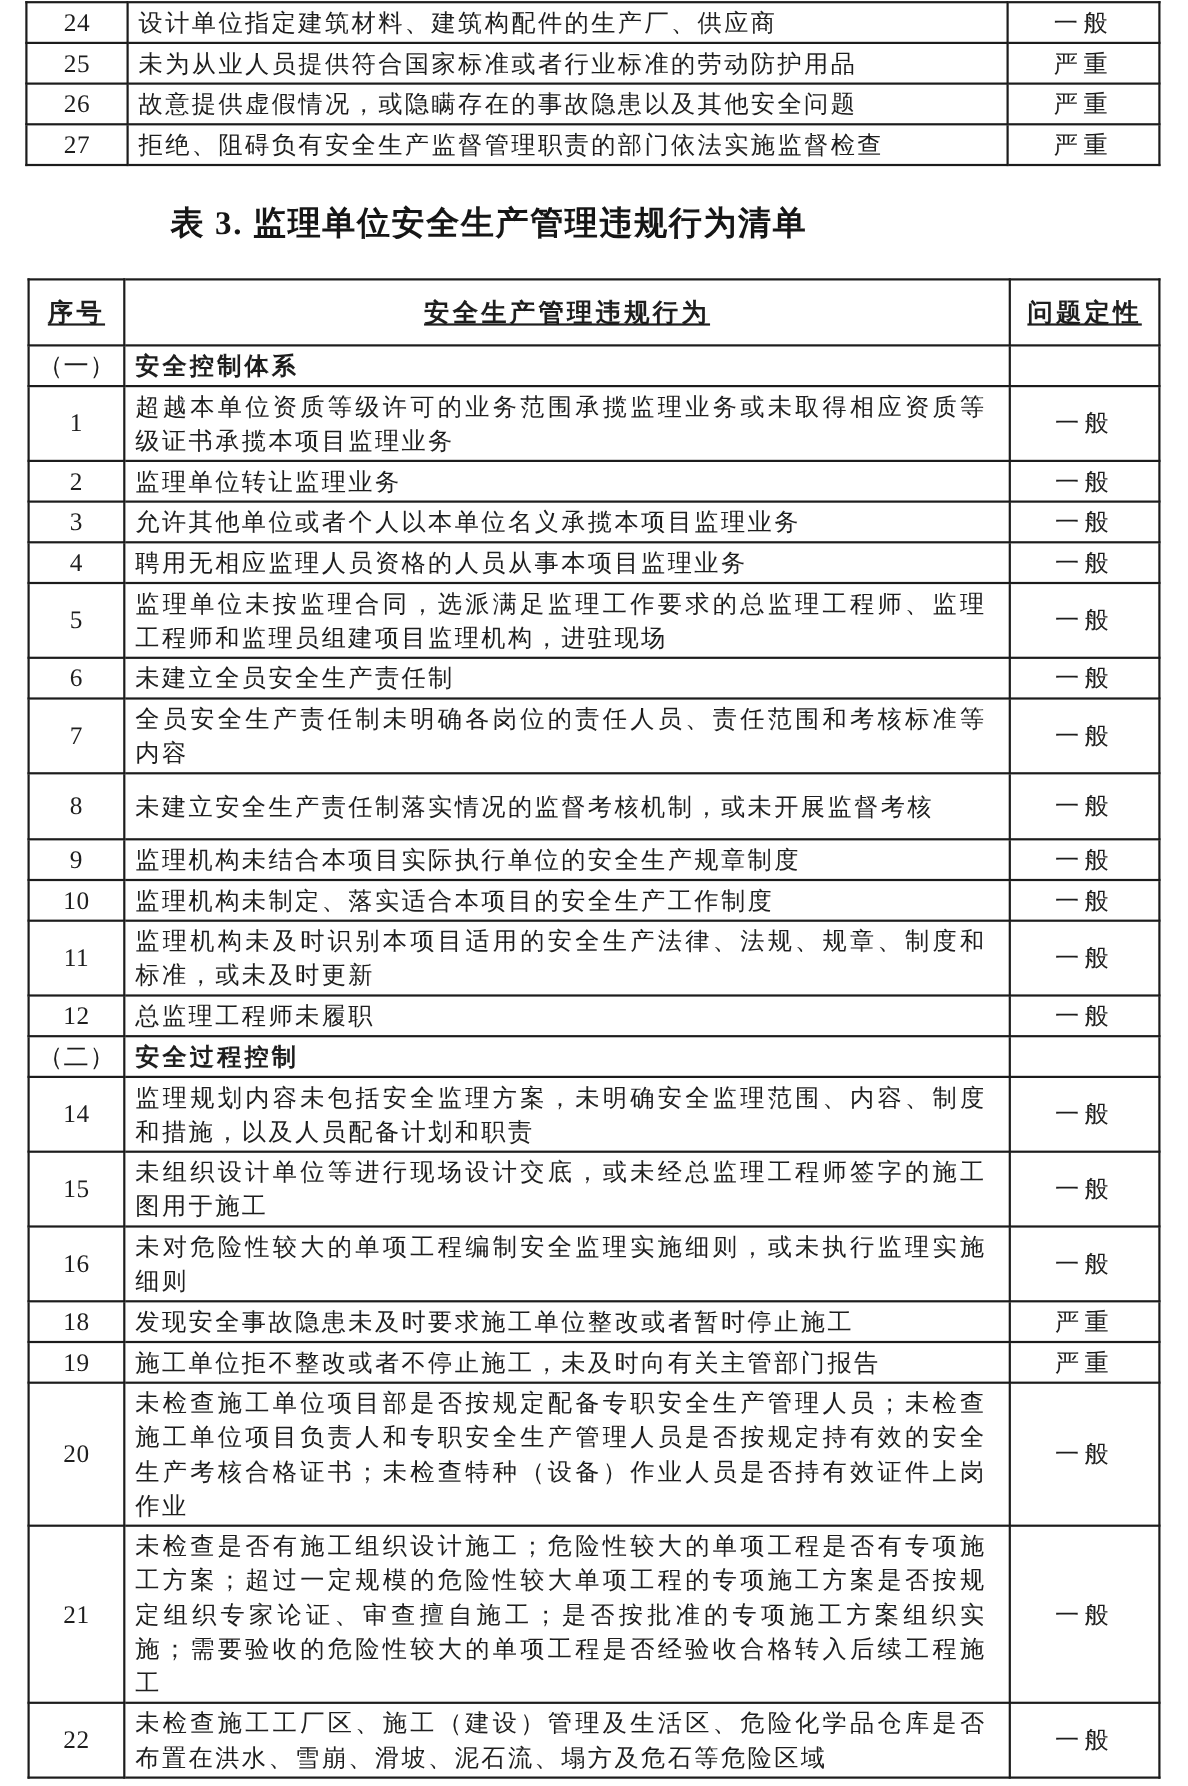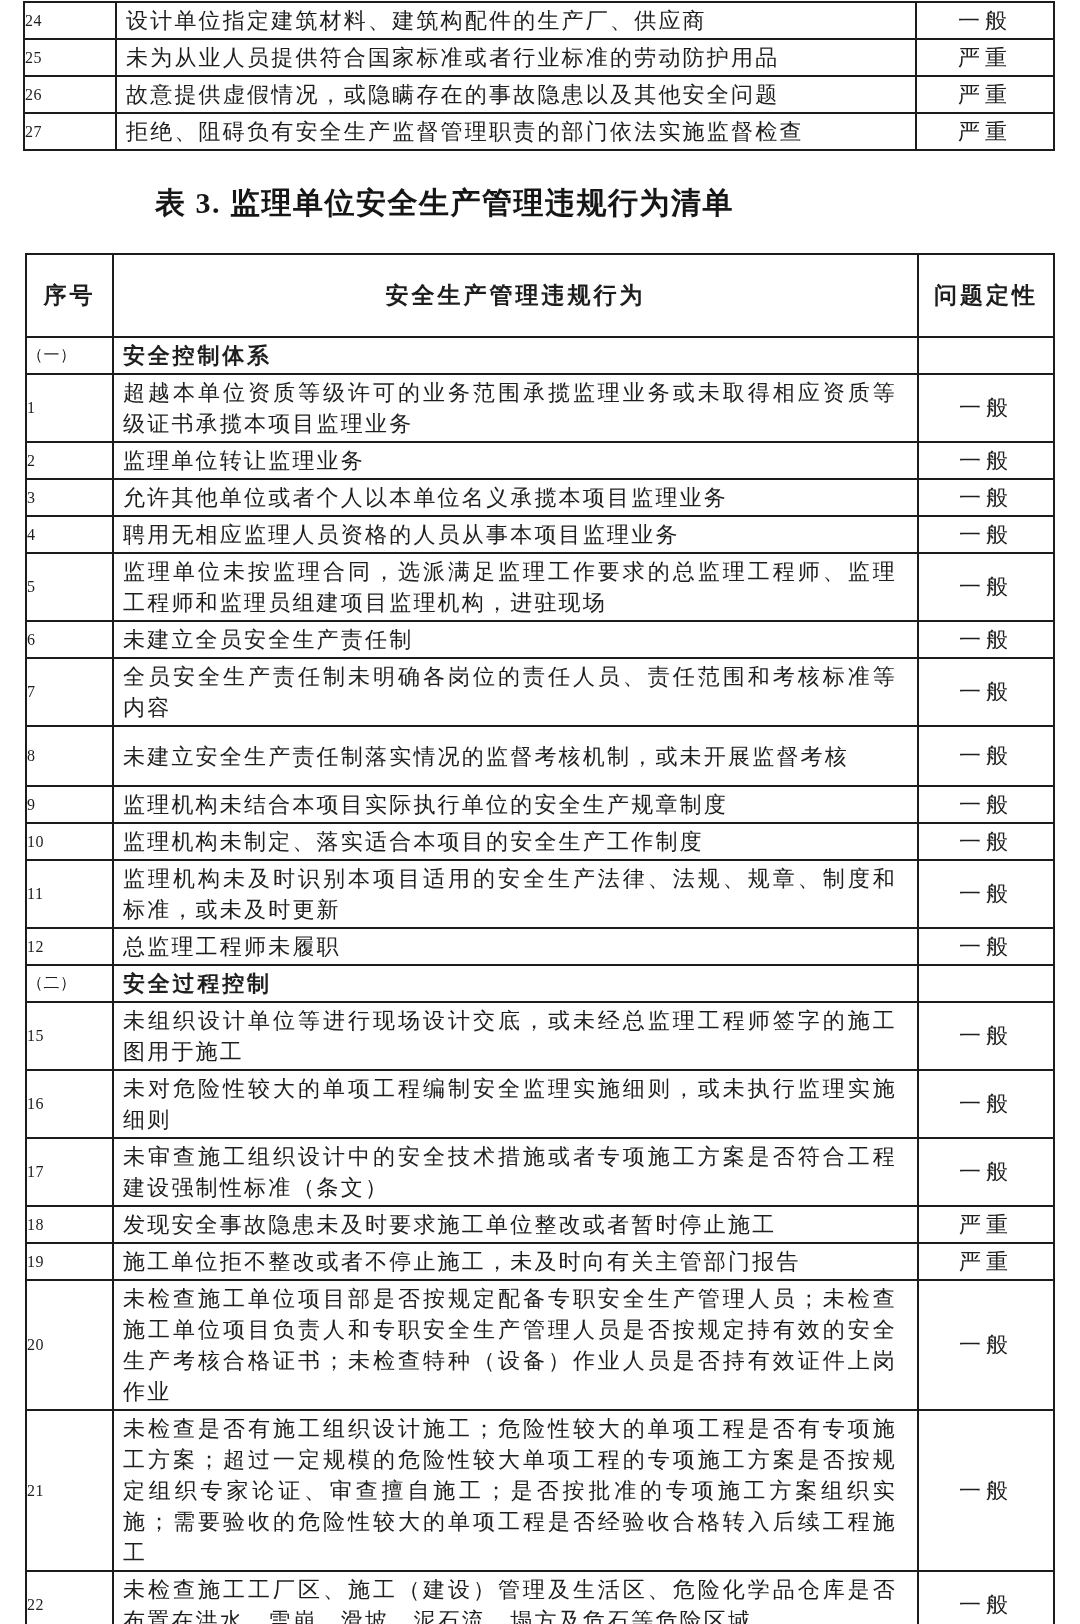--- a/index.html
+++ b/index.html
@@ -9,32 +9,32 @@
     color:#1e1e1e;
   }
   .page { position:relative; width:1080px; height:1624px; overflow:hidden; background:#ffffff; }
 
   table.tbl { border-collapse:collapse; table-layout:fixed; position:absolute; background:#ffffff; }
   .tbl td, .tbl th { border:2px solid #1c1c1c; vertical-align:middle; overflow:hidden; padding:0; }
 
   .tbl-prev { top:1px;   left:23px; width:1030px; }
   .tbl-main { top:253px; left:25px; width:1028px; }
 
-  td.num { text-align:left; font-size:16px; letter-spacing:0.5px; }
+  td.num { text-align:center; font-size:23px; letter-spacing:0.5px; }
   td.txt {
     text-align:justify; padding:2px 20px 2px 9px;
     font-size:22px; letter-spacing:2.2px; line-height:31px;
   }
   td.sev { text-align:center; font-size:22px; letter-spacing:5px; }
   td.bold { font-weight:bold; letter-spacing:2.8px; }
 
   .tbl th {
     font-weight:bold; font-size:23px; letter-spacing:3px; text-align:center;
   }
-  .tbl-main thead tr { height:83px; }
+  .tbl-main thead tr { height:60px;text-decoration:underline; }
 
   .doc-title {
     position:absolute; top:183px; left:0; width:889px;
     text-align:center; font-size:30px; font-weight:bold; letter-spacing:1.5px;
     color:#161616;
   }
 </style>
 </head>
 <body>
 
@@ -149,35 +149,35 @@
         <tr style="height: 36px;">
           <td class="num">12</td>
           <td class="txt">总监理工程师未履职</td>
           <td class="sev">一般</td>
         </tr>
         <tr style="height: 36px;">
           <td class="num">（二）</td>
           <td class="txt bold">安全过程控制</td>
           <td class="sev"></td>
         </tr>
+        <tr style="height: 64px;">
+          <td class="num">14</td>
+          <td class="txt">监理规划内容未包括安全监理方案，未明确安全监理范围、内容、制度和措施，以及人员配备计划和职责</td>
+          <td class="sev">一般</td>
+        </tr>
         <tr style="height: 65px;">
           <td class="num">15</td>
           <td class="txt">未组织设计单位等进行现场设计交底，或未经总监理工程师签字的施工图用于施工</td>
           <td class="sev">一般</td>
         </tr>
         <tr style="height: 62px;">
           <td class="num">16</td>
           <td class="txt">未对危险性较大的单项工程编制安全监理实施细则，或未执行监理实施细则</td>
           <td class="sev">一般</td>
         </tr>
-        <tr style="height: 63px;">
-          <td class="num">17</td>
-          <td class="txt">未审查施工组织设计中的安全技术措施或者专项施工方案是否符合工程建设强制性标准（条文）</td>
-          <td class="sev">一般</td>
-        </tr>
         <tr style="height: 35px;">
           <td class="num">18</td>
           <td class="txt">发现安全事故隐患未及时要求施工单位整改或者暂时停止施工</td>
           <td class="sev">严重</td>
         </tr>
         <tr style="height: 35px;">
           <td class="num">19</td>
           <td class="txt">施工单位拒不整改或者不停止施工，未及时向有关主管部门报告</td>
           <td class="sev">严重</td>
         </tr>

